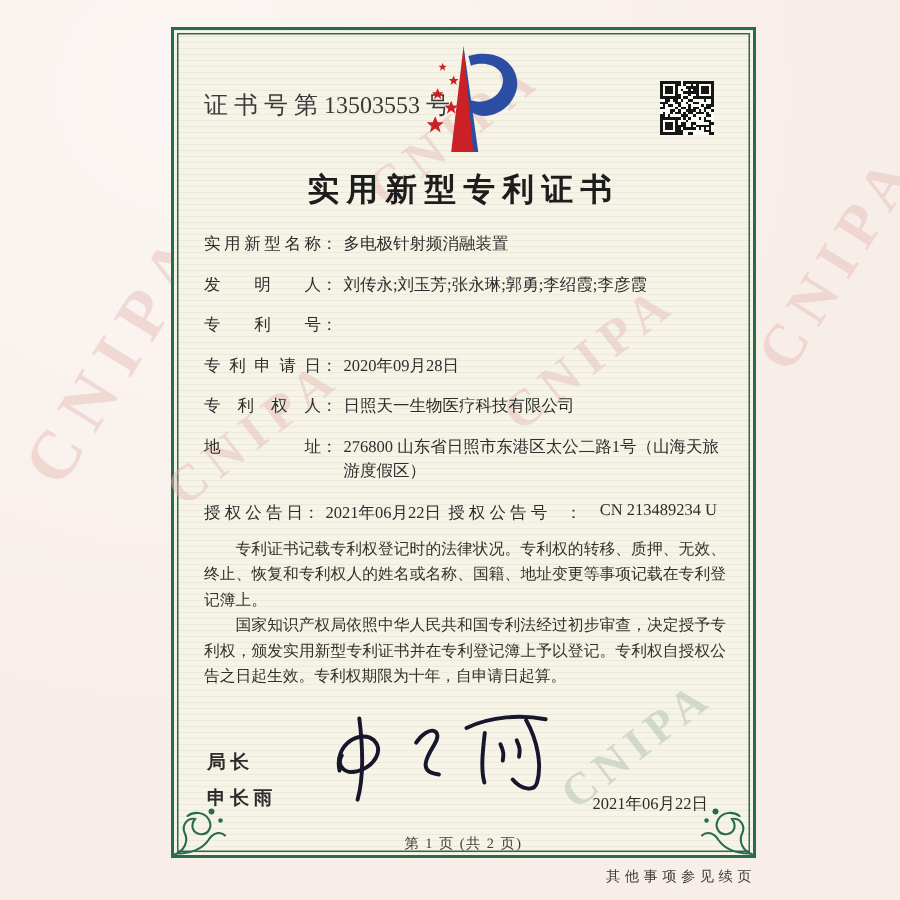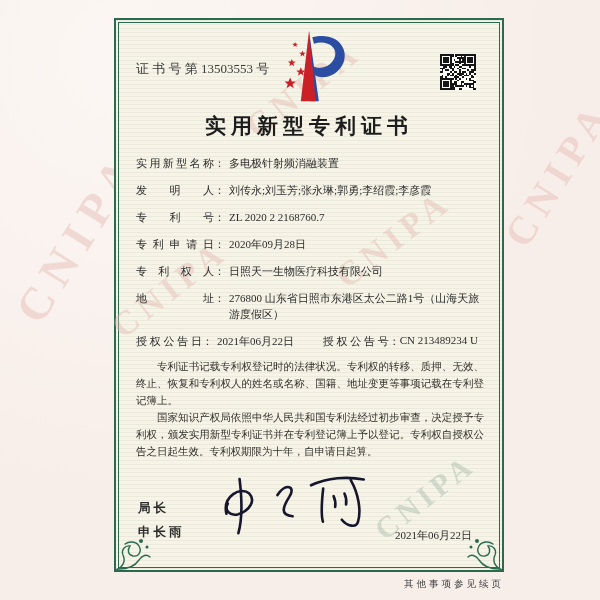--- a/index.html
+++ b/index.html
@@ -20,34 +20,34 @@
   .frame{
     position:absolute;left:114px;top:18px;width:390px;height:554px;
     border:2px solid #2a6b50;
     background:
       repeating-linear-gradient(180deg, rgba(60,120,90,.07) 0 1px, transparent 1px 4px),
       #f7f3e6;
     box-sizing:border-box;
   }
   .frame::before{content:"";position:absolute;inset:2px;border:1px solid #2a6b50;pointer-events:none;}
 
-  .cert-no{position:absolute;left:20px;top:40px;font-size:13px;color:#3a3a3a;}
+  .cert-no{position:absolute;left:20px;top:40px;font-size:16px;color:#3a3a3a;}
   .logo{position:absolute;left:50%;transform:translateX(-50%);top:8px;}
   .qr{position:absolute;right:26px;top:34px;width:36px;height:36px;}
   .title{position:absolute;top:92px;width:100%;text-align:center;
          font-size:21px;font-weight:bold;letter-spacing:5px;color:#1d1d1d;}
 
   .fields{position:absolute;left:20px;right:20px;top:136px;}
   .row{display:flex;margin-bottom:11px;font-size:11px;color:#2c2c2c;line-height:1.45;}
   .flabel{display:inline-block;width:78px;text-align:justify;text-align-last:justify;flex:none;}
   .colon{flex:none;}
   .fval{flex:1;margin-left:4px;}
   .grant-row{display:flex;font-size:11px;color:#2c2c2c;}
   .grant-row .grp{display:flex;}
-  .grant-row .grp2{margin-left:auto;padding-right:4px;}
+  .grant-row .grp2{margin-left:auto;padding-right:4px;gap:12px;}
   .grant-row .flabel{width:66px;}
 
   .paras{position:absolute;left:20px;right:18px;top:338px;font-size:10.5px;
          line-height:1.62;color:#33302c;text-align:justify;}
   .paras p{margin:0;text-indent:2em;}
 
   .director{position:absolute;left:22px;top:476px;font-size:12.5px;font-weight:600;
             color:#2c2c2c;letter-spacing:3px;line-height:1.95;}
   .signature{position:absolute;left:92px;top:450px;}
   .issue-date{position:absolute;right:30px;top:508px;font-size:11px;color:#2c2c2c;}
@@ -258,21 +258,20 @@
         <span class="fval">多电极针射频消融装置</span>
       </div>
       <div class="row">
         <span class="flabel">发明人</span>
           <span class="colon">：</span>
         <span class="fval">刘传永;刘玉芳;张永琳;郭勇;李绍霞;李彦霞</span>
       </div>
       <div class="row">
         <span class="flabel">专利号</span>
           <span class="colon">：</span>
-        <span class="fval">ZL 2020 2 2168760.7</span>
       </div>
       <div class="row">
         <span class="flabel">专利申请日</span>
           <span class="colon">：</span>
         <span class="fval">2020年09月28日</span>
       </div>
       <div class="row">
         <span class="flabel">专利权人</span>
           <span class="colon">：</span>
         <span class="fval">日照天一生物医疗科技有限公司</span>
@@ -314,20 +313,21 @@
         <path d="M104,16 C121,9 141,9 157,13"></path>
         <path d="M116,20 C114,32 112,44 114,53"></path>
         <path d="M144,13 C151,27 153,44 149,55 C147,61 138,59 133,52"></path>
         <path d="M126,28 C128,33 128,35 127,39"></path>
         <path d="M137,26 C139,31 139,33 138,37"></path>
       </g>
     </svg>
 
     <div class="issue-date">2021年06月22日</div>
 
+    <div class="page-info">第 1 页 (共 2 页)</div>
 
     <svg class="corner corner-bl" viewBox="0 0 40 40" aria-hidden="true">
       <g fill="none" stroke="#2a6b50" stroke-width="1.4" stroke-linecap="round">
         <path d="M3,37 C10,34 13,28 10,22 C8,17 12,12 17,13 C14,17 15,22 20,23 C26,24 29,18 26,13 C23,8 16,8 12,11"></path>
         <path d="M6,36 C14,36 22,33 26,27 C29,22 34,21 37,24"></path>
         <circle cx="28" cy="8" r="2" fill="#2a6b50" stroke="none"></circle>
         <circle cx="34" cy="14" r="1.5" fill="#2a6b50" stroke="none"></circle>
       </g>
     </svg>
     <svg class="corner corner-br" viewBox="0 0 40 40" aria-hidden="true">

